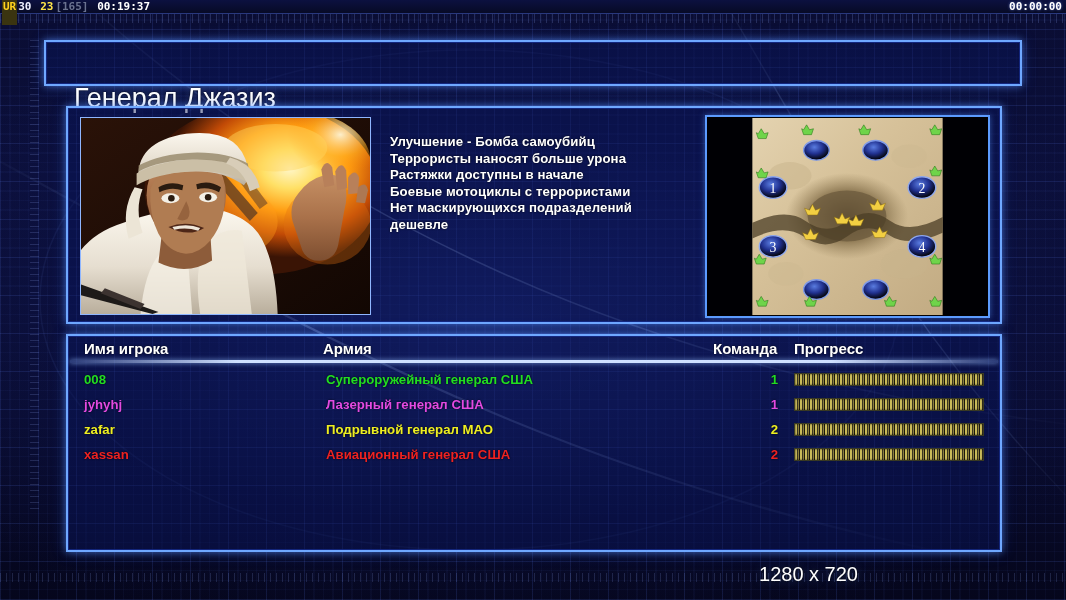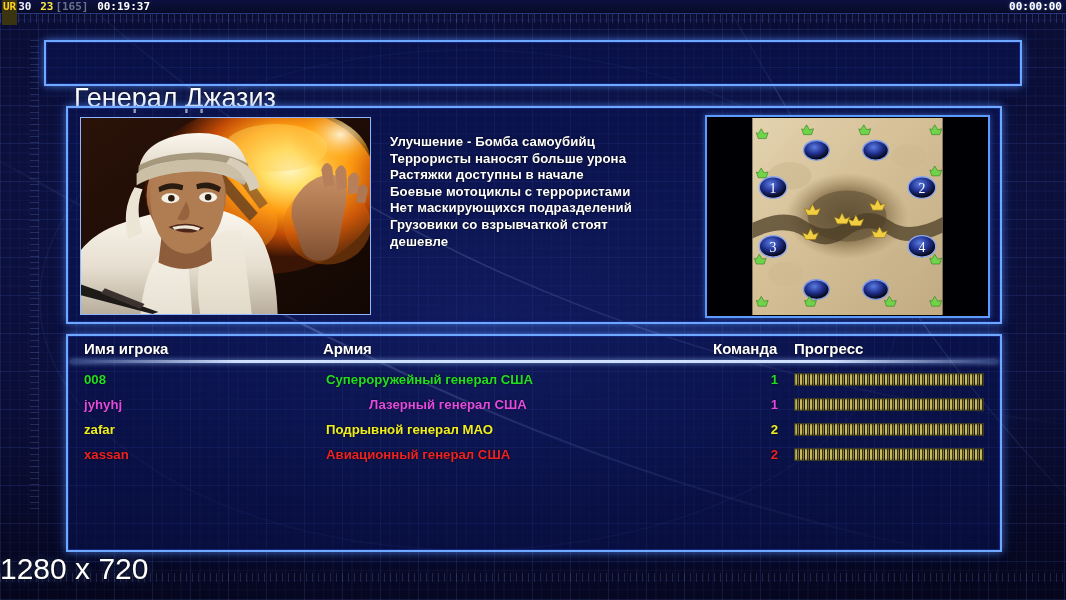--- a/index.html
+++ b/index.html
@@ -166,21 +166,21 @@
         #c9bb5a 0px, #c9bb5a 2px,
         #3a3520 2px, #3a3520 3px,
         #8a7f3c 3px, #8a7f3c 4px,
         #1c1a0e 4px, #1c1a0e 5px);
     box-shadow:0 0 2px rgba(0,0,0,.8) inset;
   }
 
   
   #resolution {
     position:absolute; left:0; bottom:14px; width:858px;
-    text-align:left; font-size:30px; color:#ffffff;
+    text-align:right; font-size:20px; color:#ffffff;
     text-shadow:0 0 3px rgba(0,0,0,.9), 0 0 10px rgba(120,170,255,.35);
     z-index:12;
   }
 </style>
 </head>
 <body>
 
 <div id="screen">
 
   <div id="bg-grid"></div>
@@ -296,21 +296,20 @@
         <path d="M92 110 q16 -4 28 1 l-2 3 q-12 -4 -24 -1 Z" fill="#efe7da"></path>
       </svg>
     </div>
 
     <div id="desc">
       <div>Улучшение - Бомба самоубийц</div>
       <div>Террористы наносят больше урона</div>
       <div>Растяжки доступны в начале</div>
       <div>Боевые мотоциклы с террористами</div>
       <div>Нет маскирующихся подразделений</div>
-      <div>Грузовики со взрывчаткой стоят</div>
       <div> дешевле</div>
     </div>
 
     <div id="map-wrap">
       <svg viewBox="0 0 285 203" preserveAspectRatio="none">
         <defs>
           <linearGradient id="sand" x1="0" y1="0" x2="1" y2="1">
             <stop offset="0%" stop-color="#e4d3b0"></stop>
             <stop offset="40%" stop-color="#d6c199"></stop>
             <stop offset="100%" stop-color="#c2ab83"></stop>
@@ -393,21 +392,21 @@
     <div id="head-underline"></div>
 
     <div class="prow" style="top:32px">
       <div class="cell c-name" style="color: rgb(34, 221, 34);">008</div>
       <div class="cell c-army" style="color: rgb(34, 221, 34);">Супероружейный генерал США</div>
       <div class="cell c-team" style="color: rgb(34, 221, 34);">1</div>
       <div class="bar" style="width: 190px;"></div>
     </div>
     <div class="prow" style="top:57px">
       <div class="cell c-name" style="color: rgb(226, 74, 226);">jyhyhj</div>
-      <div class="cell c-army" style="color: rgb(226, 74, 226); margin-left: 43px;">Лазерный генерал США</div>
+      <div class="cell c-army" style="color: rgb(226, 74, 226);">Лазерный генерал США</div>
       <div class="cell c-team" style="color: rgb(226, 74, 226);">1</div>
       <div class="bar" style="width: 190px;"></div>
     </div>
     <div class="prow" style="top:82px">
       <div class="cell c-name" style="color: rgb(238, 238, 34);">zafar</div>
       <div class="cell c-army" style="color: rgb(238, 238, 34);">Подрывной генерал МАО</div>
       <div class="cell c-team" style="color: rgb(238, 238, 34);">2</div>
       <div class="bar" style="width: 190px;"></div>
     </div>
     <div class="prow" style="top:107px">

